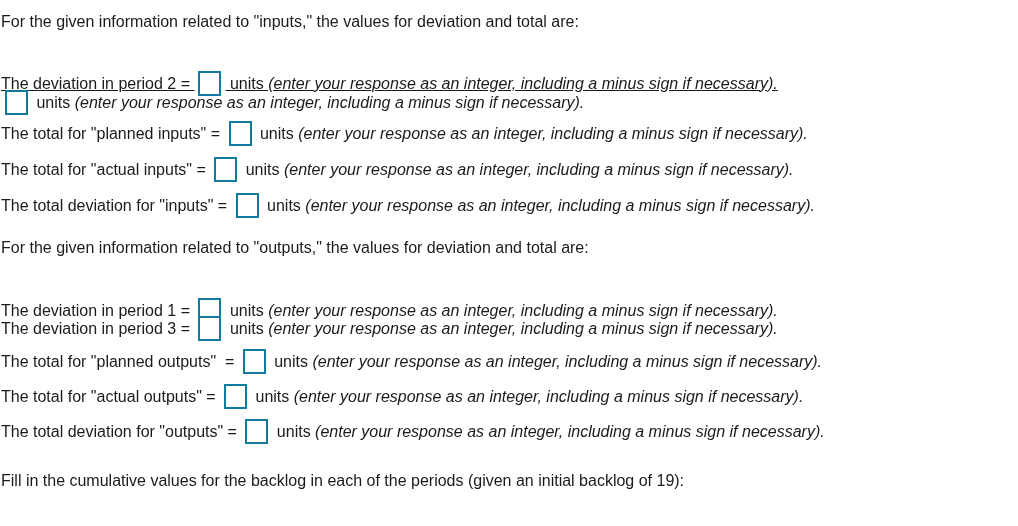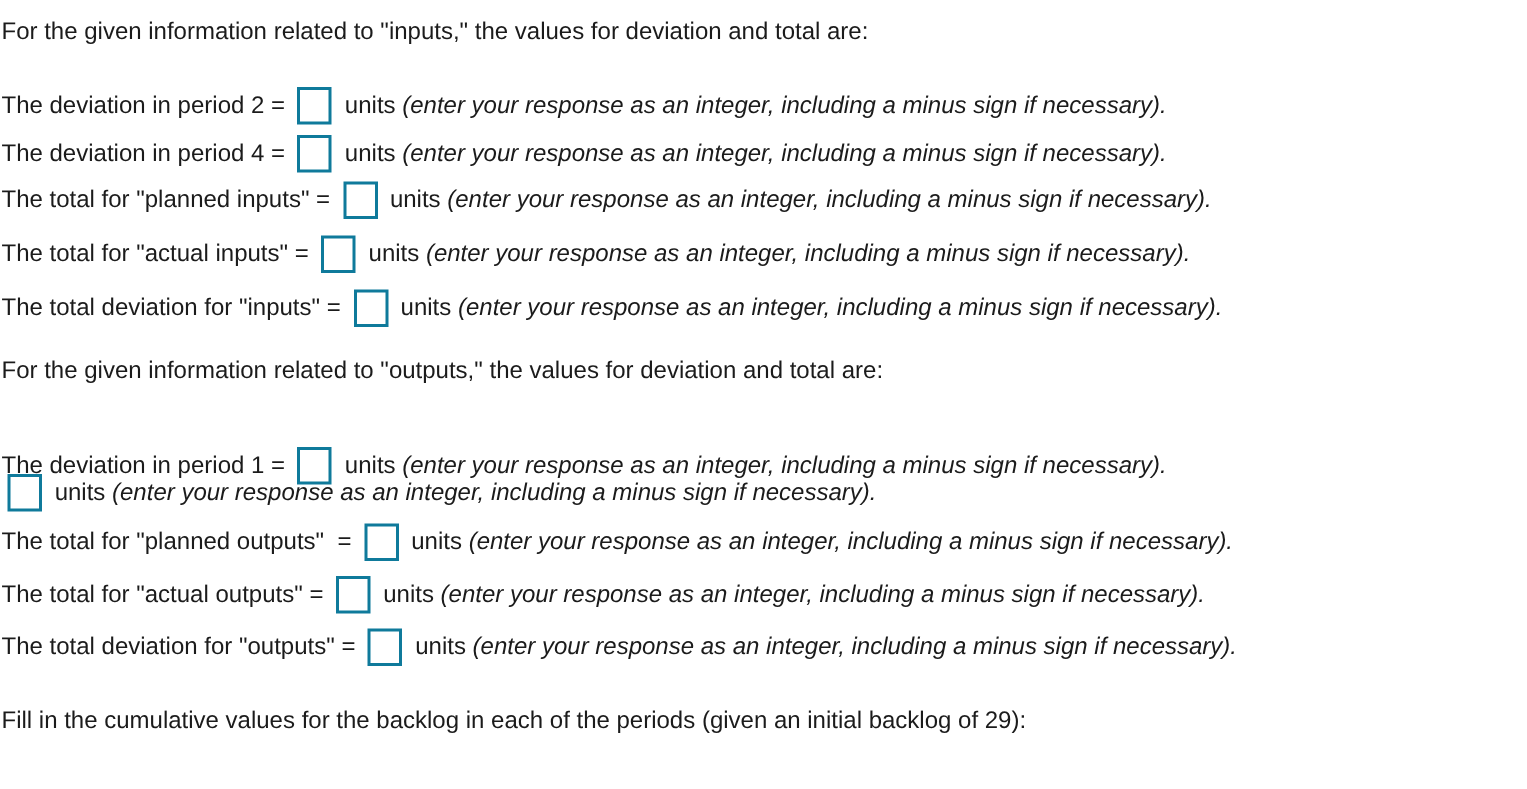--- a/index.html
+++ b/index.html
@@ -66,21 +66,21 @@
     outline: none;
     font-family: "Liberation Sans", sans-serif;
     font-size: 15px;
     text-align: center;
     color: #1b1b1b;
     flex: 0 0 auto;
   }
 
   
   .row-intro-inputs  { top: 12px; }
-  .row-in-1          { top: 58px; }
+  .row-in-1          { top: 71px; text-decoration: underline; }
   .row-in-2          { top: 90px; }
   .row-in-3          { top: 121px; }
   .row-in-4          { top: 157px; }
   .row-in-5          { top: 193px; }
 
   .row-intro-outputs { top: 238px; }
   .row-out-1         { top: 298px; }
   .row-out-2         { top: 316px; }
   .row-out-3         { top: 349px; }
   .row-out-4         { top: 384px; }
@@ -96,21 +96,20 @@
   <div class="section-intro row-intro-inputs">For the given information related to "inputs," the values for deviation and total are:</div>
 
   <div class="q-line row-in-1">
     <span class="lead">The deviation in period 2 = </span>
     <input class="answer-box" type="text" value="" style="">
     <span class="units"> units </span>
     <span class="hint">(enter your response as an integer, including a minus sign if necessary).</span>
   </div>
 
   <div class="q-line row-in-2">
-    <span class="lead">The deviation in period 4 = </span>
     <input class="answer-box" type="text" value="" style="">
     <span class="units"> units </span>
     <span class="hint">(enter your response as an integer, including a minus sign if necessary).</span>
   </div>
 
   <div class="q-line row-in-3">
     <span class="lead">The total for "planned inputs" = </span>
     <input class="answer-box" type="text" value="" style="">
     <span class="units"> units </span>
     <span class="hint">(enter your response as an integer, including a minus sign if necessary).</span>
@@ -133,20 +132,21 @@
   <div class="section-intro row-intro-outputs">For the given information related to "outputs," the values for deviation and total are:</div>
 
   <div class="q-line row-out-1">
     <span class="lead">The deviation in period 1 = </span>
     <input class="answer-box" type="text" value="" style="">
     <span class="units"> units </span>
     <span class="hint">(enter your response as an integer, including a minus sign if necessary).</span>
   </div>
 
   <div class="q-line row-out-2">
+    <span class="lead">The deviation in period 3 = </span>
     <input class="answer-box" type="text" value="" style="">
     <span class="units"> units </span>
     <span class="hint">(enter your response as an integer, including a minus sign if necessary).</span>
   </div>
 
   <div class="q-line row-out-3">
     <span class="lead">The total for "planned outputs"  = </span>
     <input class="answer-box" type="text" value="" style="">
     <span class="units"> units </span>
     <span class="hint">(enter your response as an integer, including a minus sign if necessary).</span>
@@ -159,15 +159,15 @@
     <span class="hint">(enter your response as an integer, including a minus sign if necessary).</span>
   </div>
 
   <div class="q-line row-out-5">
     <span class="lead">The total deviation for "outputs" = </span>
     <input class="answer-box" type="text" value="" style="">
     <span class="units"> units </span>
     <span class="hint">(enter your response as an integer, including a minus sign if necessary).</span>
   </div>
 
-  <div class="section-intro row-final">Fill in the cumulative values for the backlog in each of the periods (given an initial backlog of 29):</div>
+  <div class="section-intro row-final">Fill in the cumulative values for the backlog in each of the periods (given an initial backlog of 19):</div>
 
 </div>
 
 </body></html>

